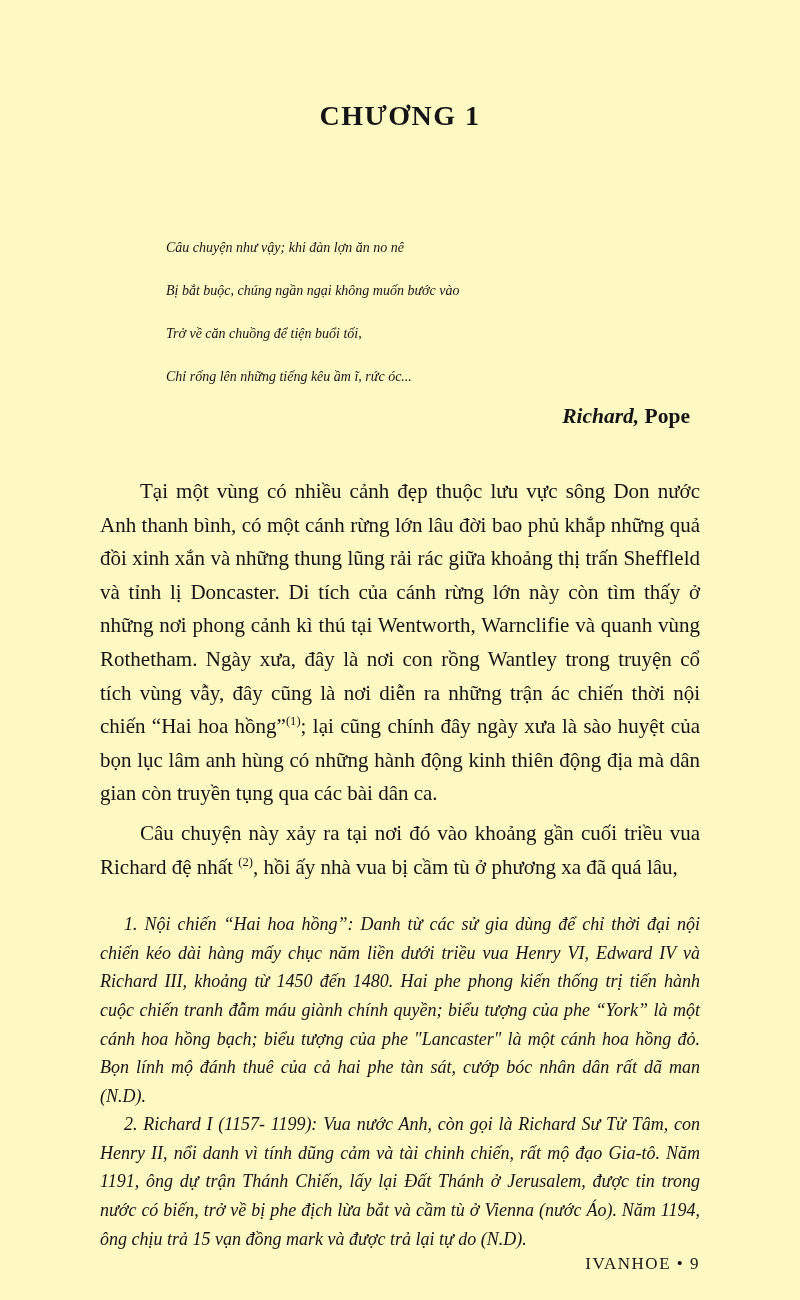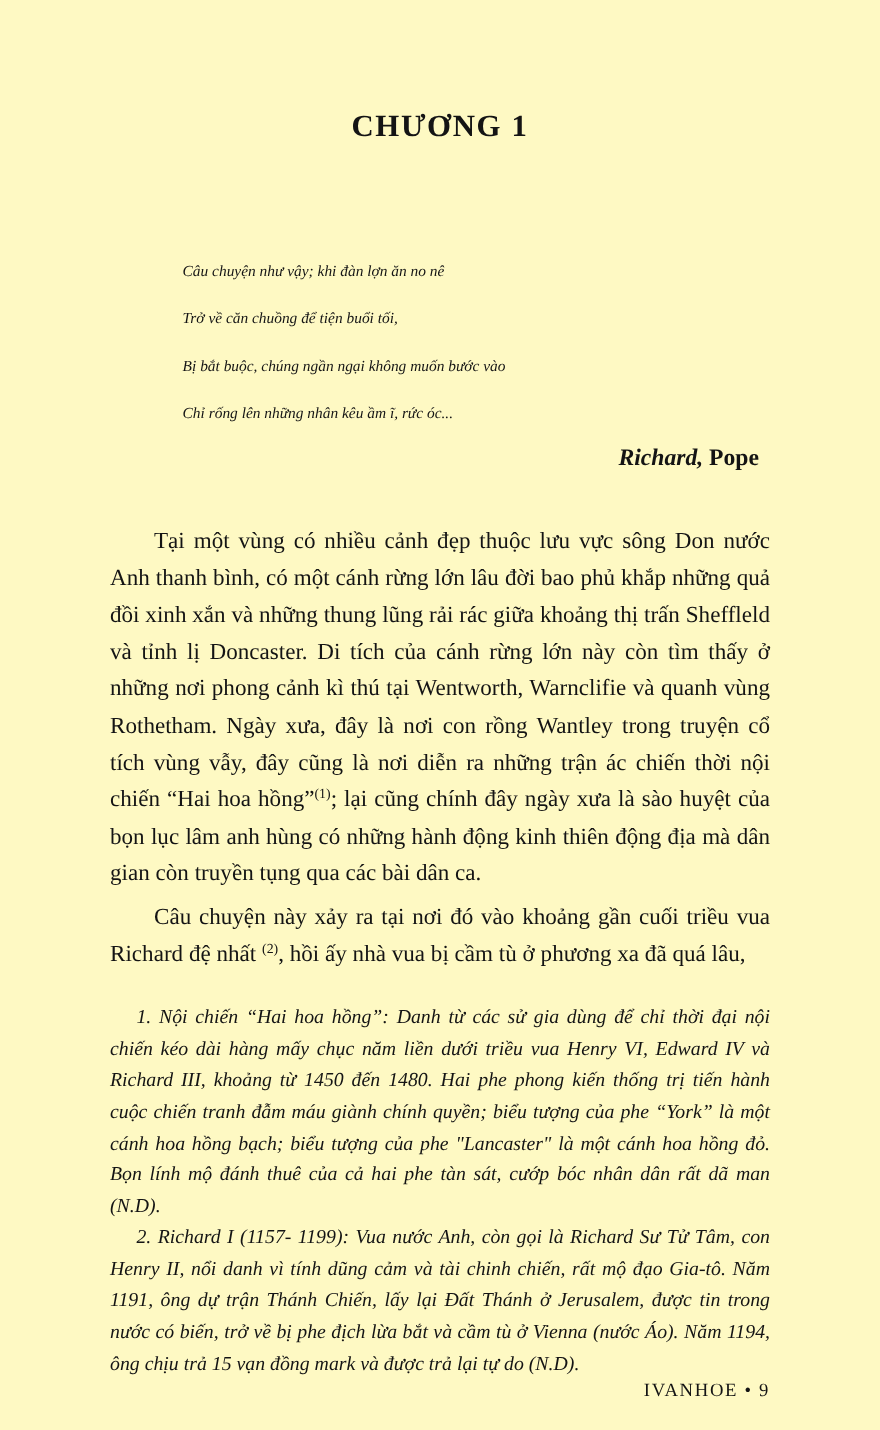--- a/index.html
+++ b/index.html
@@ -67,23 +67,23 @@
 </style>
 </head>
 <body>
 
 <div class="page">
 
   <h1 class="chapter-title">CHƯƠNG 1</h1>
 
   <div class="epigraph">
       <div>Câu chuyện như vậy; khi đàn lợn ăn no nê</div>
+      <div>Bị bắt buộc, chúng ngần ngại không muốn bước vào</div>
       <div>Trở về căn chuồng để tiện buổi tối,</div>
-      <div>Bị bắt buộc, chúng ngần ngại không muốn bước vào</div>
-      <div>Chỉ rống lên những nhân kêu ầm ĩ, rức óc...</div>
+      <div>Chỉ rống lên những tiếng kêu ầm ĩ, rức óc...</div>
     </div>
 
   <div class="attribution">
     <span class="work">Richard,</span>
     <span class="author">Pope</span>
   </div>
 
   <div class="body-text">
       <p>Tại một vùng có nhiều cảnh đẹp thuộc lưu vực sông Don nước Anh thanh bình, có một cánh rừng lớn lâu đời bao phủ khắp những quả đồi xinh xắn và những thung lũng rải rác giữa khoảng thị trấn Sheffleld và tỉnh lị Doncaster. Di tích của cánh rừng lớn này còn tìm thấy ở những nơi phong cảnh kì thú tại Wentworth, Warnclifie và quanh vùng Rothetham. Ngày xưa, đây là nơi con rồng Wantley trong truyện cổ tích vùng vẫy, đây cũng là nơi diễn ra những trận ác chiến thời nội chiến “Hai hoa hồng”<sup>(1)</sup>; lại cũng chính đây ngày xưa là sào huyệt của bọn lục lâm anh hùng có những hành động kinh thiên động địa mà dân gian còn truyền tụng qua các bài dân ca.</p>
       <p>Câu chuyện này xảy ra tại nơi đó vào khoảng gần cuối triều vua Richard đệ nhất <sup>(2)</sup>, hồi ấy nhà vua bị cầm tù ở phương xa đã quá lâu,</p>

